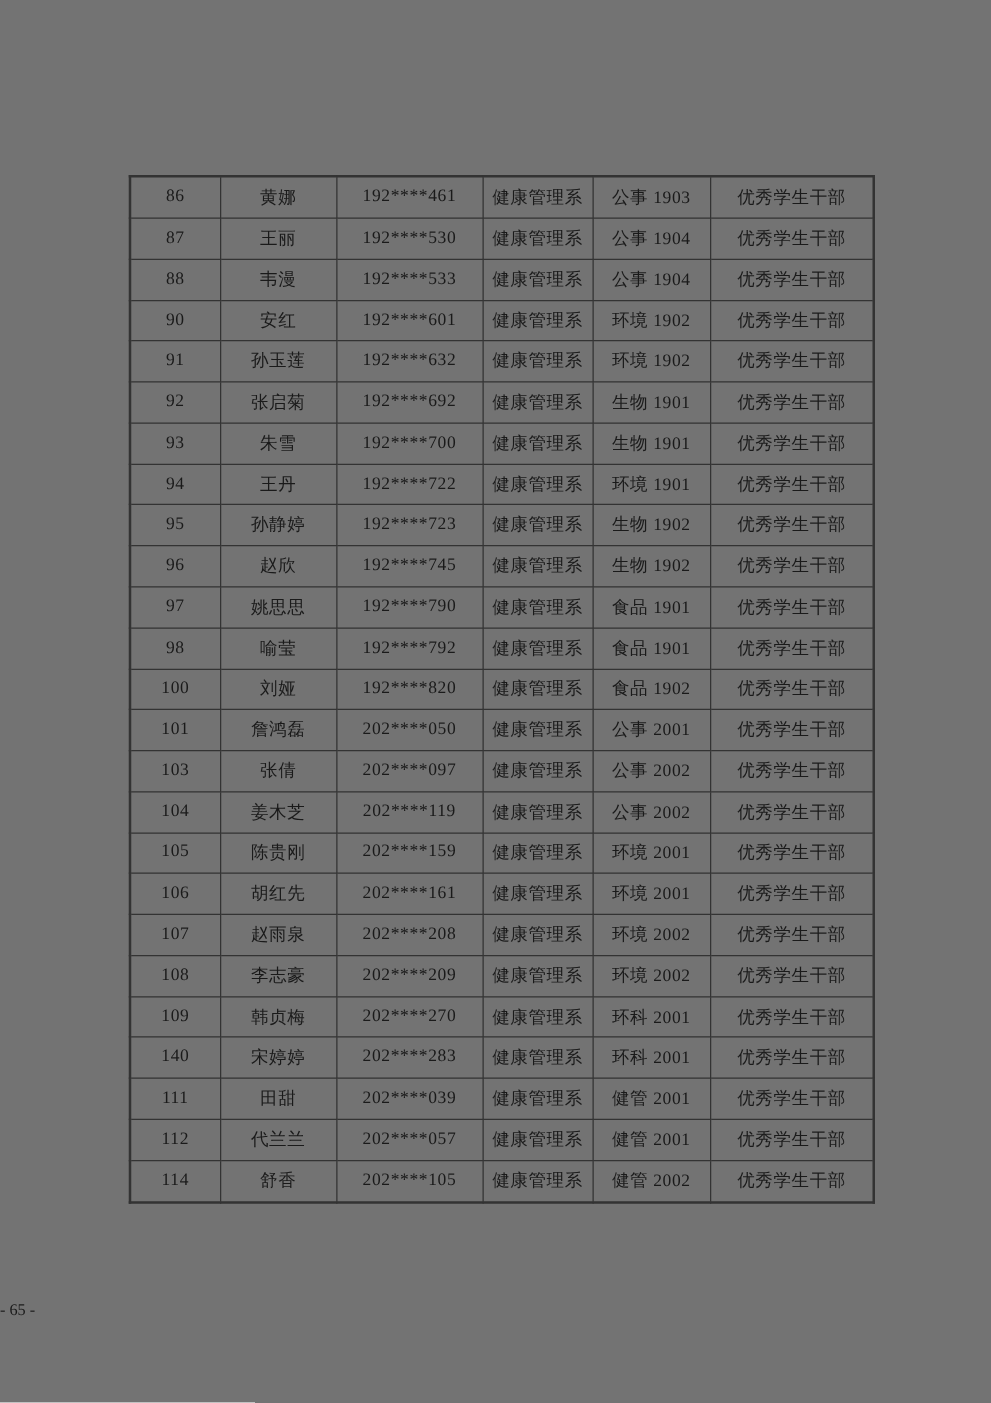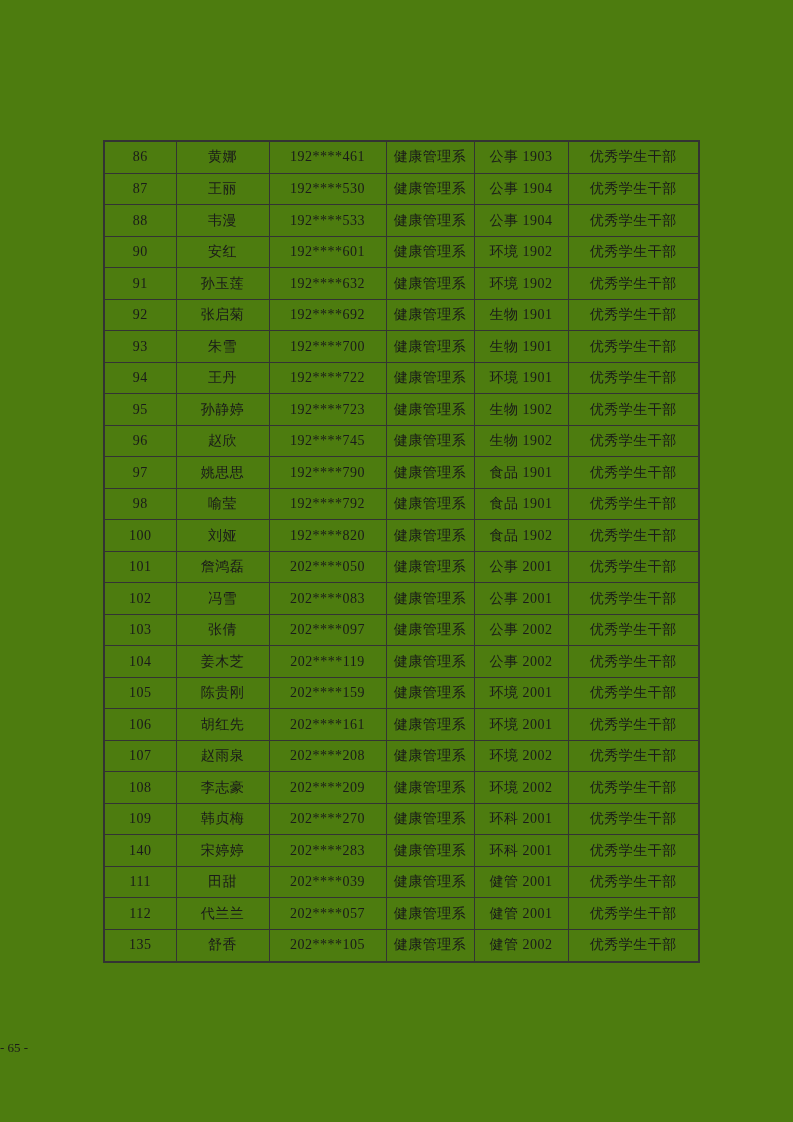--- a/index.html
+++ b/index.html
@@ -4,21 +4,21 @@
   <style>
     html, body {
       margin: 0;
       padding: 0;
       background: #ffffff;
     }
     .page {
       position: relative;
       width: 793px;
       height: 1122px;
-      background: #4d7c0f;
+      background: #737373;
       font-family: "Liberation Serif", "DejaVu Serif", serif;
       overflow: hidden;
     }
     .awards-table {
       position: absolute;
       left: 103px;
       top: 140px;
       width: 595px;
       height: 823px;
       border-collapse: collapse;
@@ -167,28 +167,20 @@
         </tr>
         <tr>
           <td>101</td>
           <td>詹鸿磊</td>
           <td>202****050</td>
           <td>健康管理系</td>
           <td>公事 2001</td>
           <td>优秀学生干部</td>
         </tr>
         <tr>
-          <td>102</td>
-          <td>冯雪</td>
-          <td>202****083</td>
-          <td>健康管理系</td>
-          <td>公事 2001</td>
-          <td>优秀学生干部</td>
-        </tr>
-        <tr>
           <td>103</td>
           <td>张倩</td>
           <td>202****097</td>
           <td>健康管理系</td>
           <td>公事 2002</td>
           <td>优秀学生干部</td>
         </tr>
         <tr>
           <td>104</td>
           <td>姜木芝</td>
@@ -255,21 +247,21 @@
         </tr>
         <tr>
           <td>112</td>
           <td>代兰兰</td>
           <td>202****057</td>
           <td>健康管理系</td>
           <td>健管 2001</td>
           <td>优秀学生干部</td>
         </tr>
         <tr>
-          <td>135</td>
+          <td>114</td>
           <td>舒香</td>
           <td>202****105</td>
           <td>健康管理系</td>
           <td>健管 2002</td>
           <td>优秀学生干部</td>
         </tr>
       </tbody>
   </table>
 
   <div class="page-footer">- 65 -</div>

